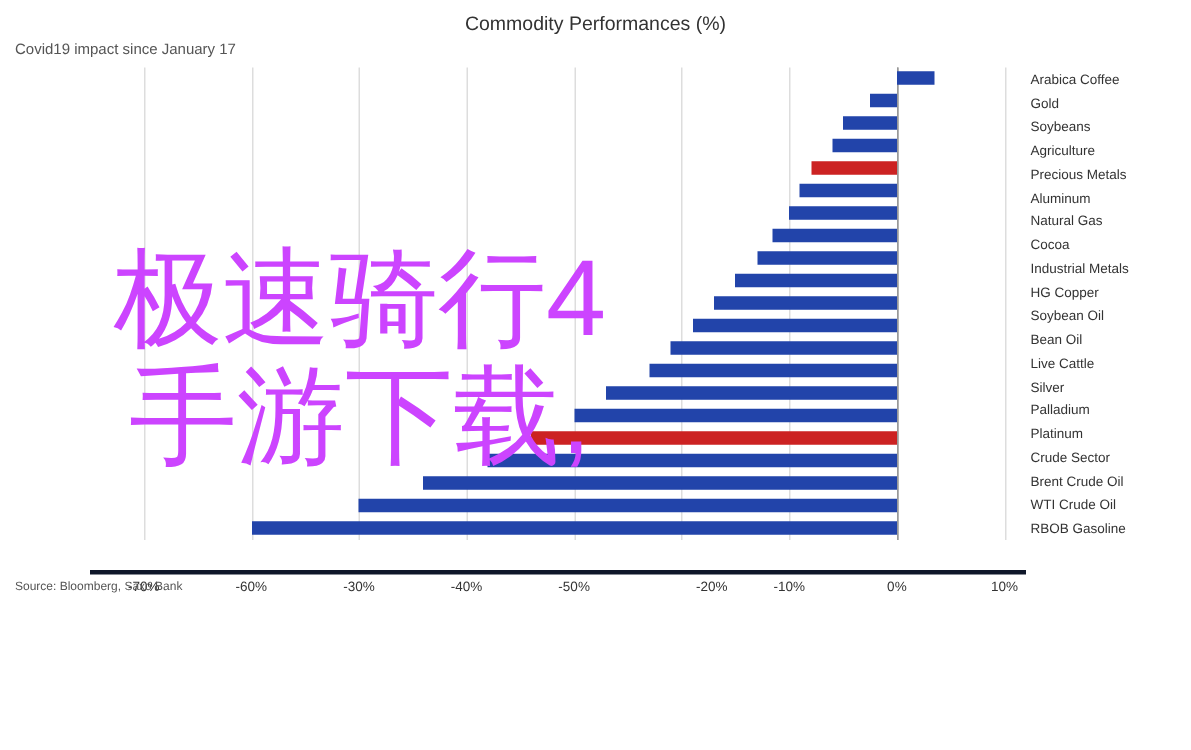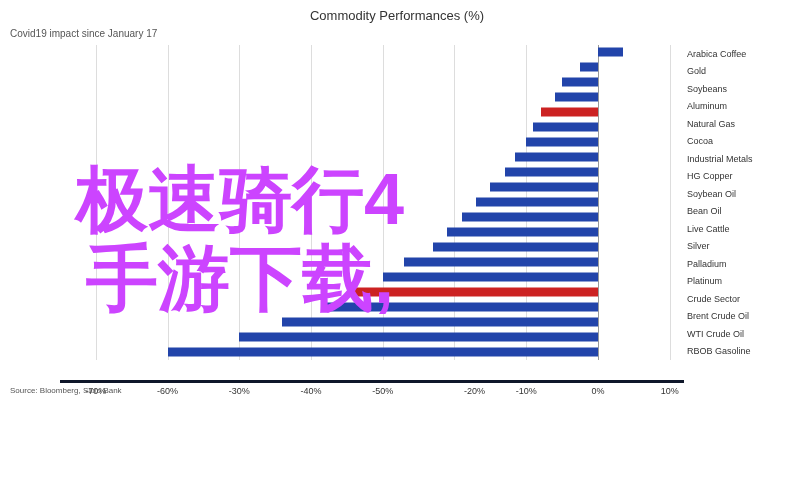--- a/index.html
+++ b/index.html
@@ -100,21 +100,21 @@
       left: 10px;
       font-size: 8px;
       color: #555;
     }
     .overlay-text {
       position: absolute;
       top: 160px;
       left: 40px;
       font-size: 72px;
       color: #cc44ff;
-      font-weight: bold;
+      font-weight: normal;
       line-height: 1.1;
       text-align: center;
       width: 400px;
       z-index: 10;
     }
     .zero-line {
       position: absolute;
       top: 0;
       bottom: 0;
       width: 1px;
@@ -203,20 +203,22 @@
       </div>
       <div class="bar-row" style="top: 95.2381%; height: 4.7619%;">
         <div class="bar bar-blue" style="left: 17.2414%; width: 68.9655%;"></div>
       </div>
     </div>
 
   <div class="y-labels" id="y-labels">
       <div class="y-label">Arabica Coffee</div>
       <div class="y-label">Gold</div>
       <div class="y-label">Soybeans</div>
+      <div class="y-label">Agriculture</div>
+      <div class="y-label">Precious Metals</div>
       <div class="y-label">Aluminum</div>
       <div class="y-label">Natural Gas</div>
       <div class="y-label">Cocoa</div>
       <div class="y-label">Industrial Metals</div>
       <div class="y-label">HG Copper</div>
       <div class="y-label">Soybean Oil</div>
       <div class="y-label">Bean Oil</div>
       <div class="y-label">Live Cattle</div>
       <div class="y-label">Silver</div>
       <div class="y-label">Palladium</div>

